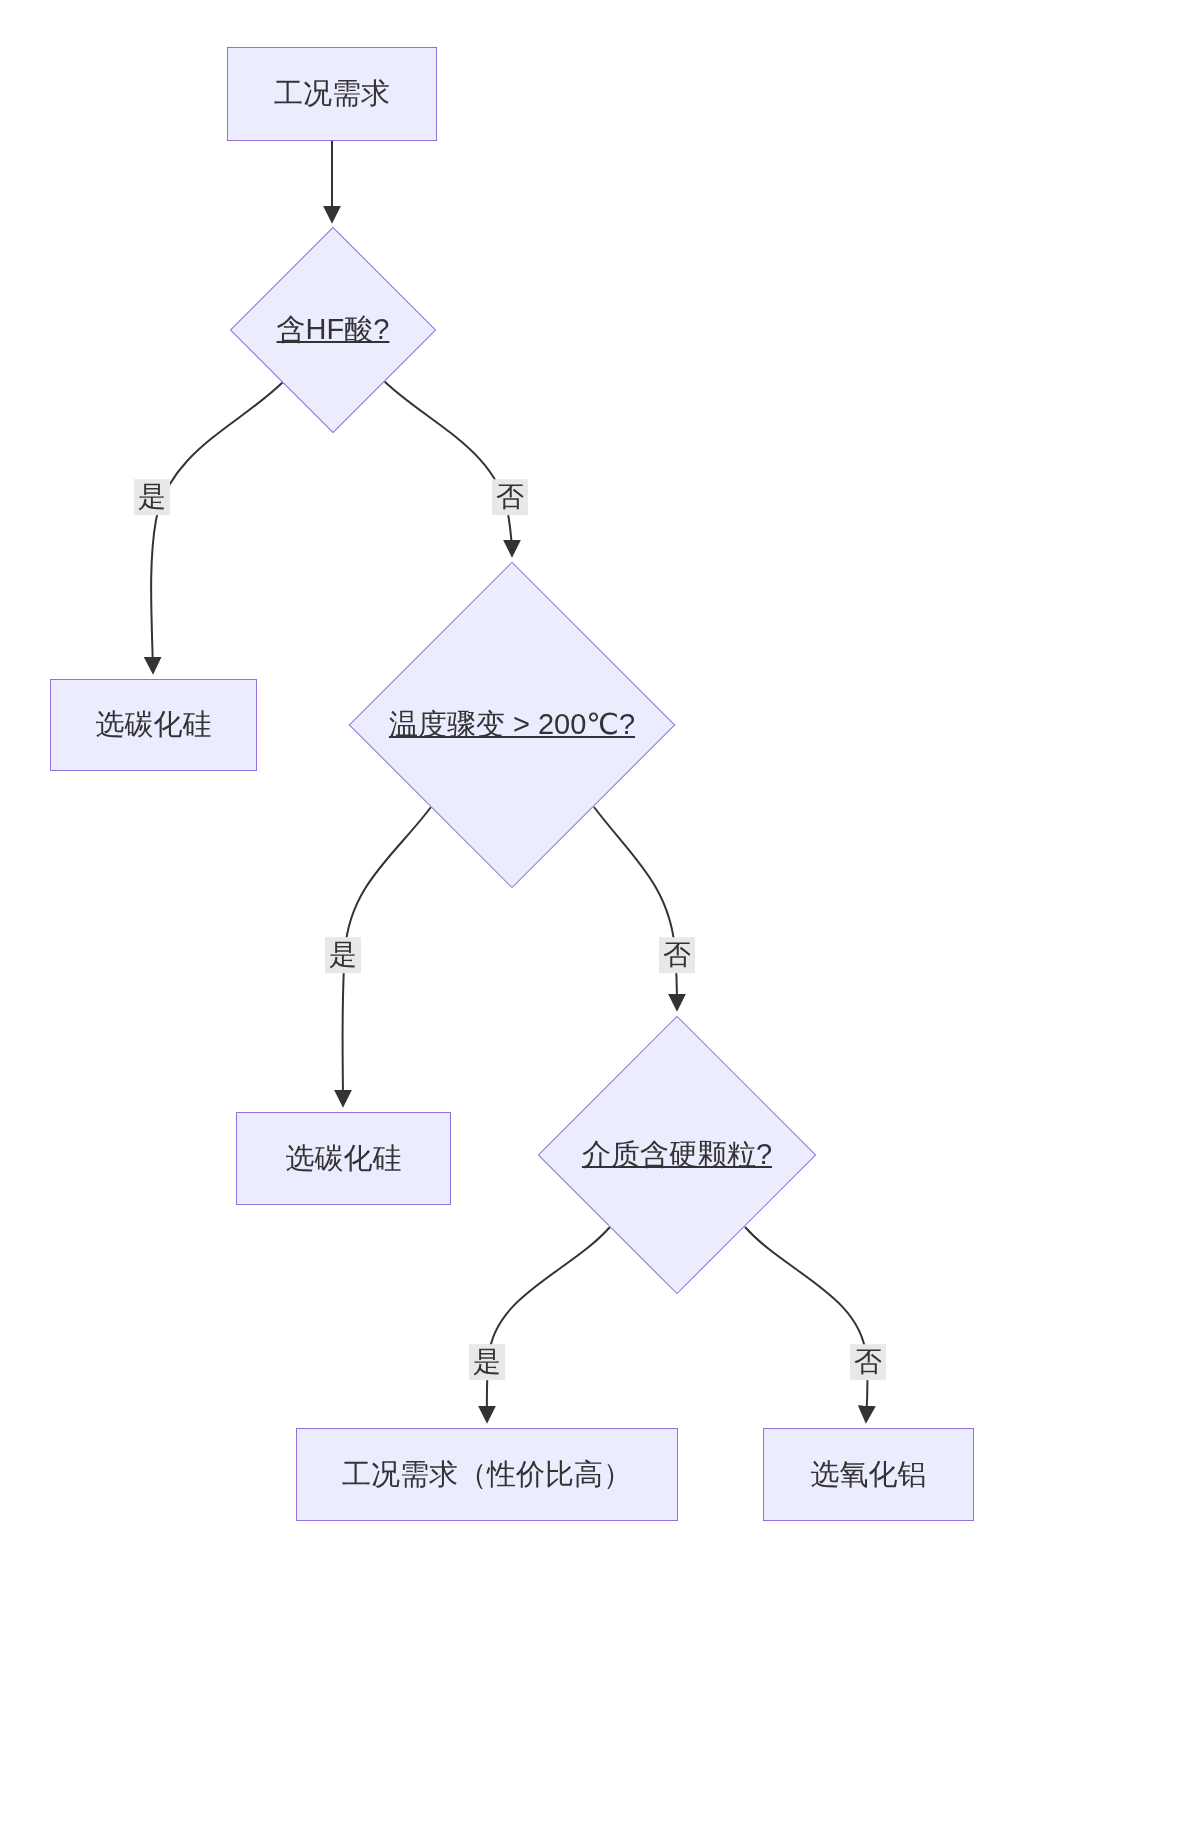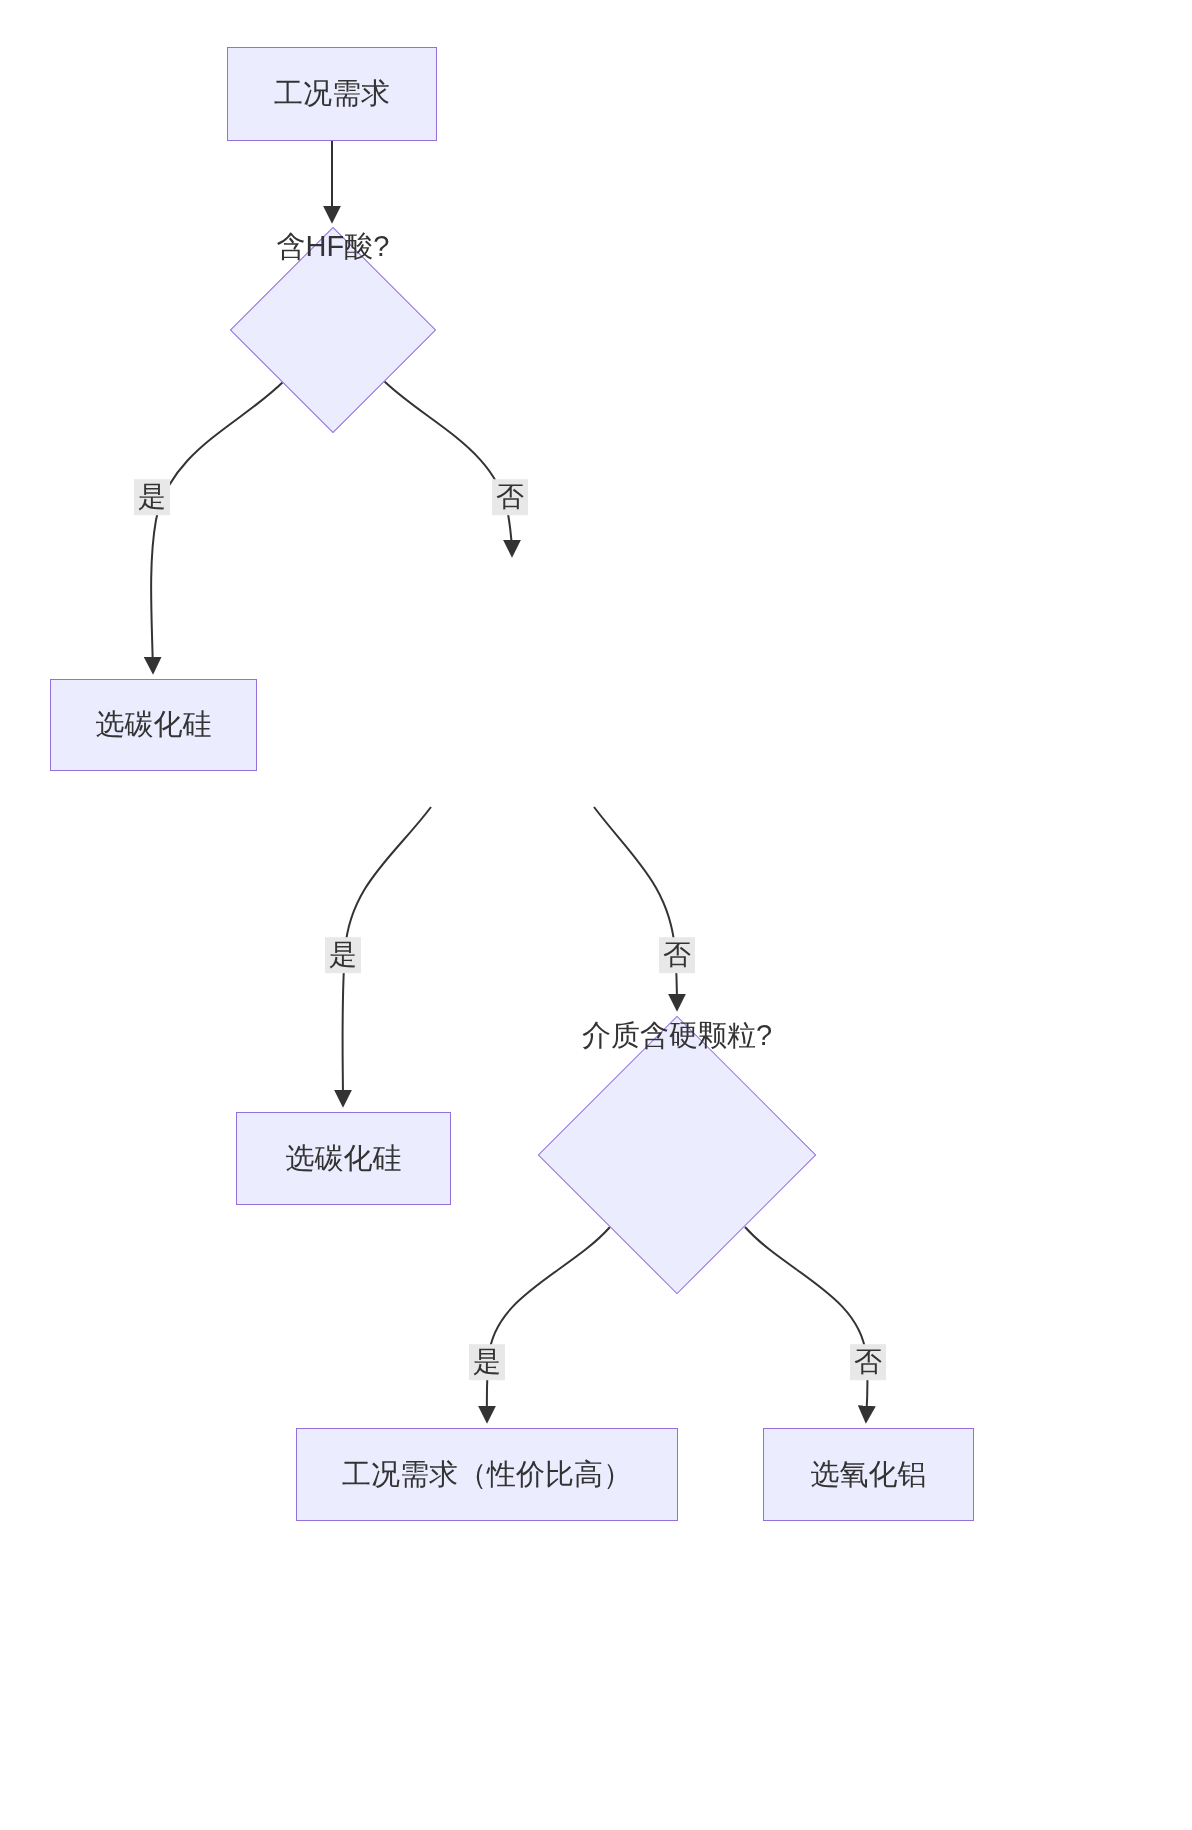--- a/index.html
+++ b/index.html
@@ -26,21 +26,21 @@
     position:absolute;
     background:var(--node-fill);
     border:1px solid var(--node-border);
     display:flex;align-items:center;justify-content:center;
     box-sizing:border-box;
     font-size:29px;
     text-align:center;
   }
   .diamond-node{
     position:absolute;
-    display:flex;justify-content:center;
+    display:flex;align-items:center;justify-content:center;text-decoration:underline;
   }
   .diamond-shape{
     position:absolute;
     left:50%;top:50%;
     transform:translate(-50%,-50%) rotate(45deg);
     background:var(--node-fill);
     border:1px solid var(--node-border);
     box-sizing:border-box;
   }
   .node-label{
@@ -99,20 +99,24 @@
 
   <div class="rect-node" style="left:763px;top:1428px;width:211px;height:93px;">
     <span class="node-label">选氧化铝</span>
   </div>
 
   <div class="diamond-node" style="left:230px;top:227px;width:206px;height:206px;">
     <div class="diamond-shape" style="width:146px;height:146px;"></div>
     <span class="node-label">含HF酸?</span>
   </div>
 
+  <div class="diamond-node" style="left:349px;top:562px;width:326px;height:326px;">
+    <div class="diamond-shape" style="width:231px;height:231px;"></div>
+    <span class="node-label">温度骤变 &gt; 200℃?</span>
+  </div>
 
   <div class="diamond-node" style="left:538px;top:1016px;width:278px;height:278px;">
     <div class="diamond-shape" style="width:197px;height:197px;"></div>
     <span class="node-label">介质含硬颗粒?</span>
   </div>
 
   <div class="edge-label" style="left:152px;top:497px;">是</div>
   <div class="edge-label" style="left:510px;top:497px;">否</div>
   <div class="edge-label" style="left:343px;top:955px;">是</div>
   <div class="edge-label" style="left:677px;top:955px;">否</div>

